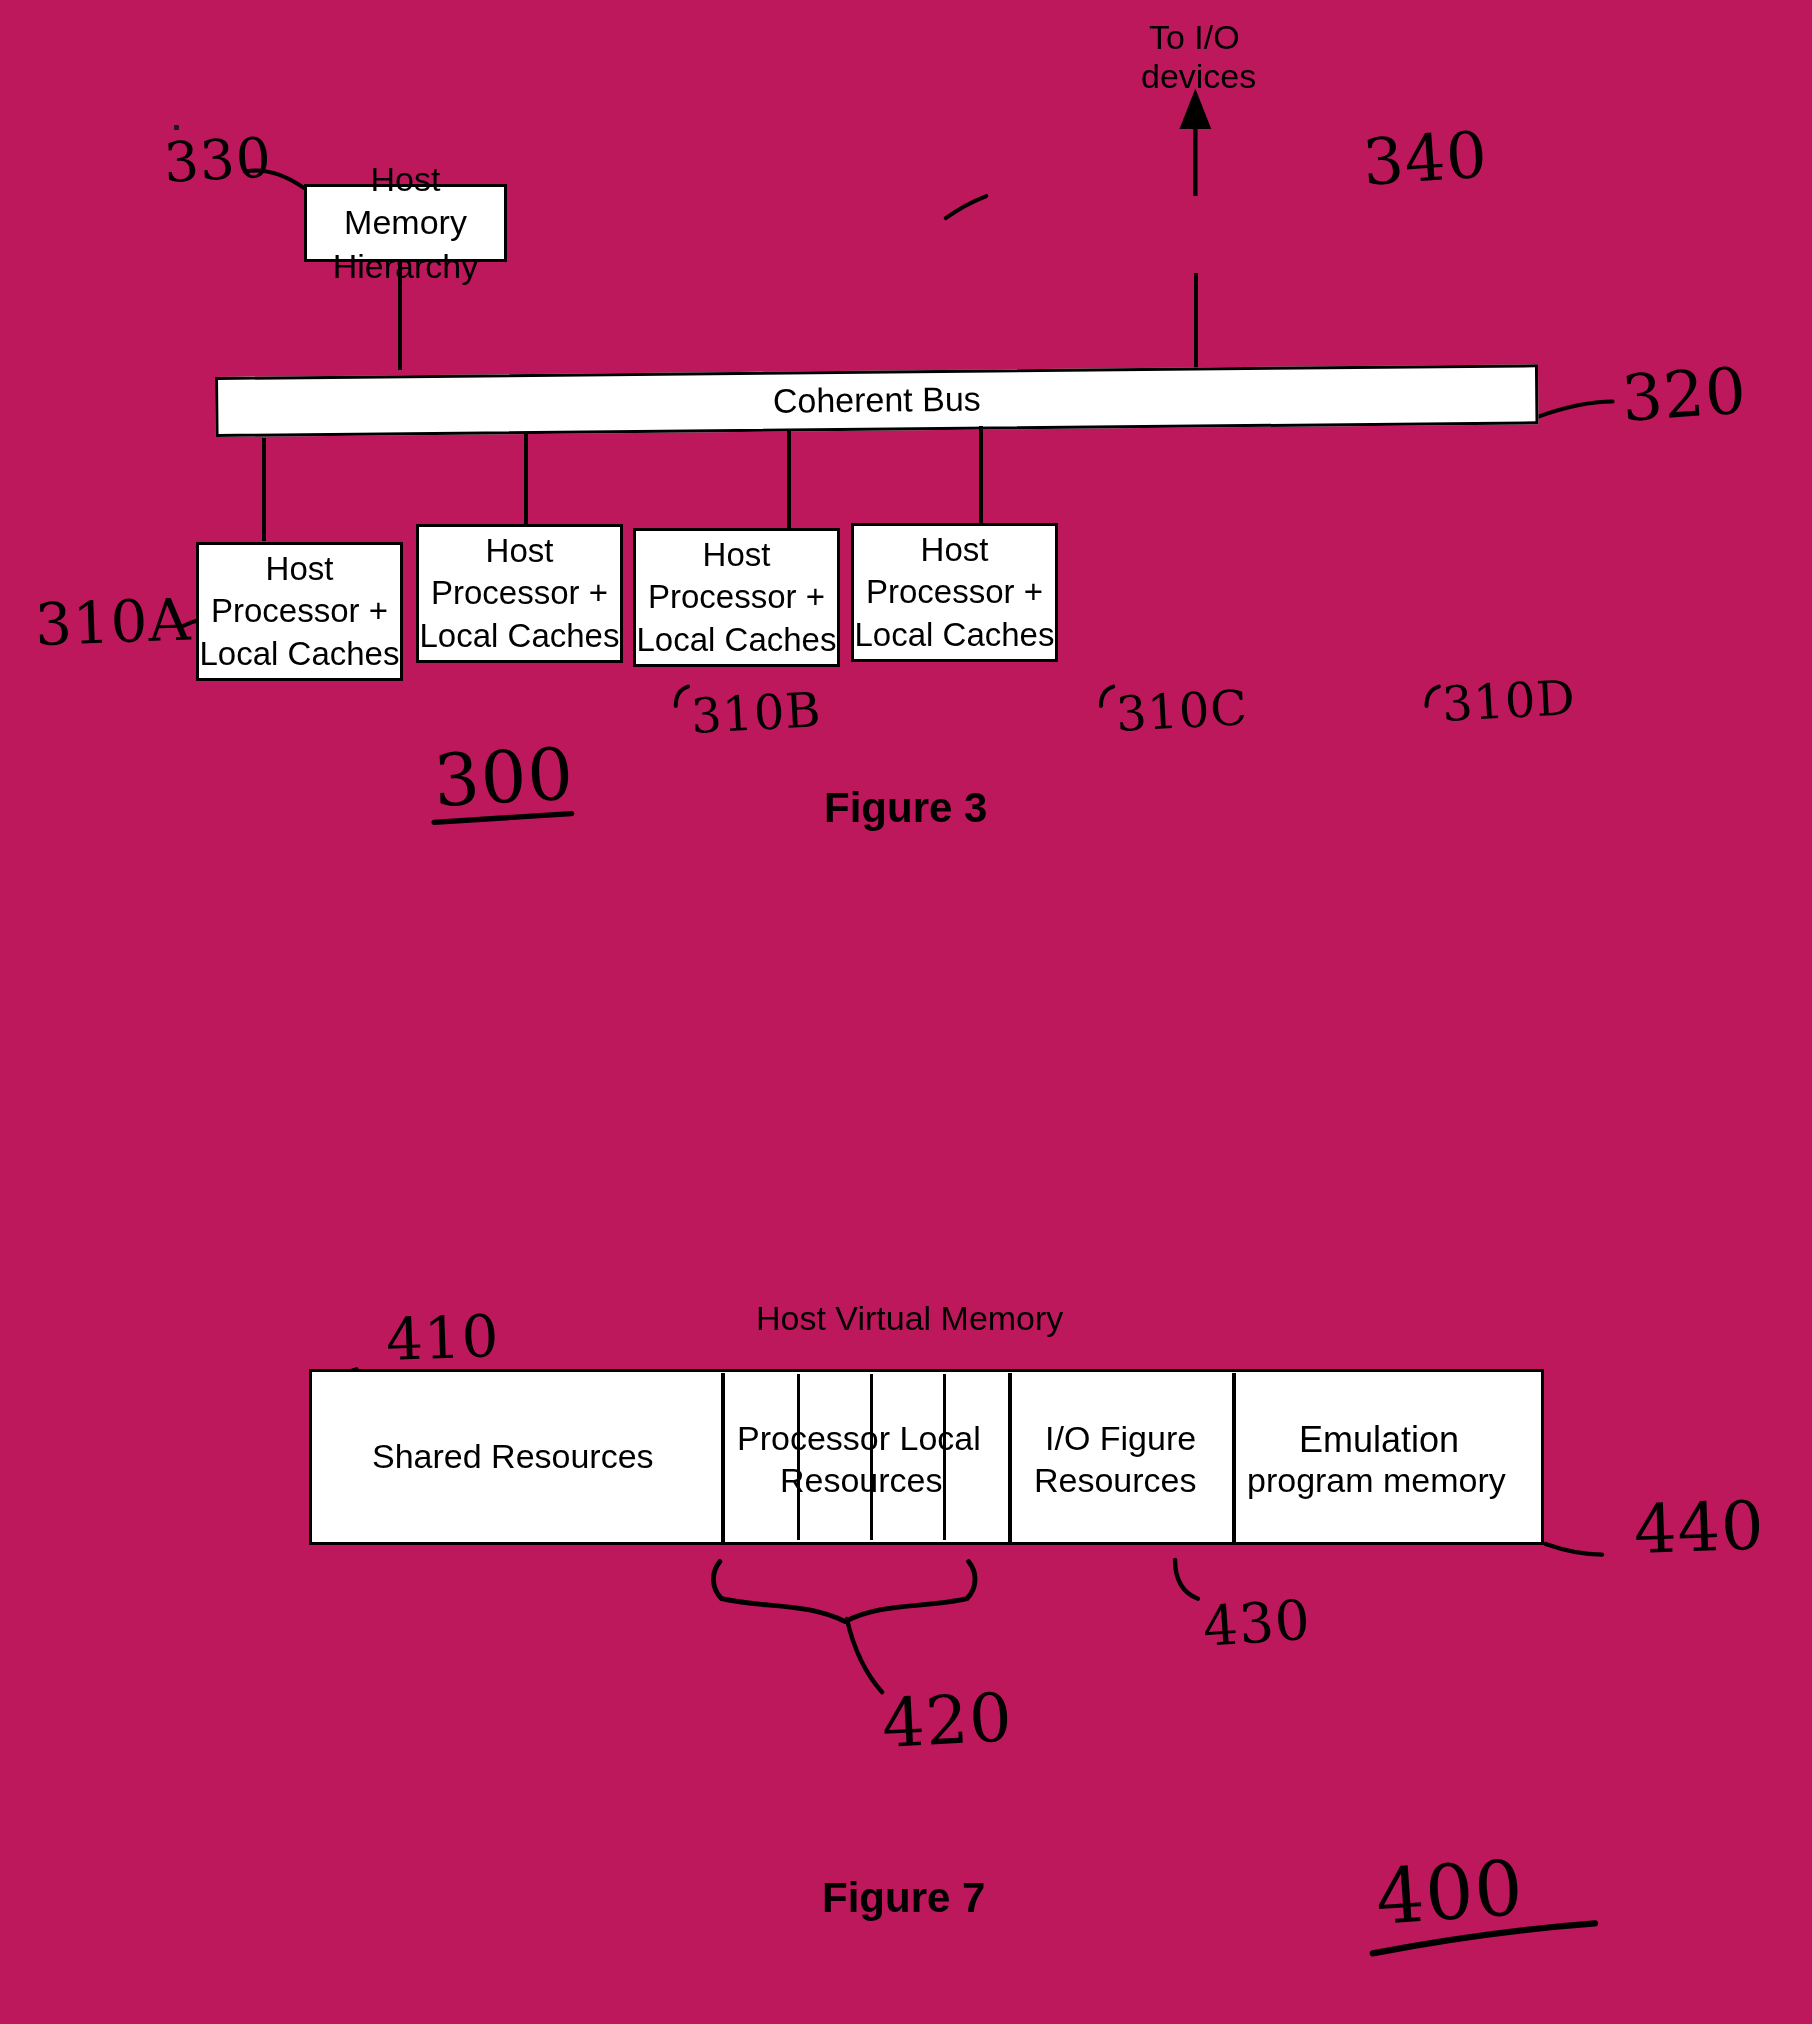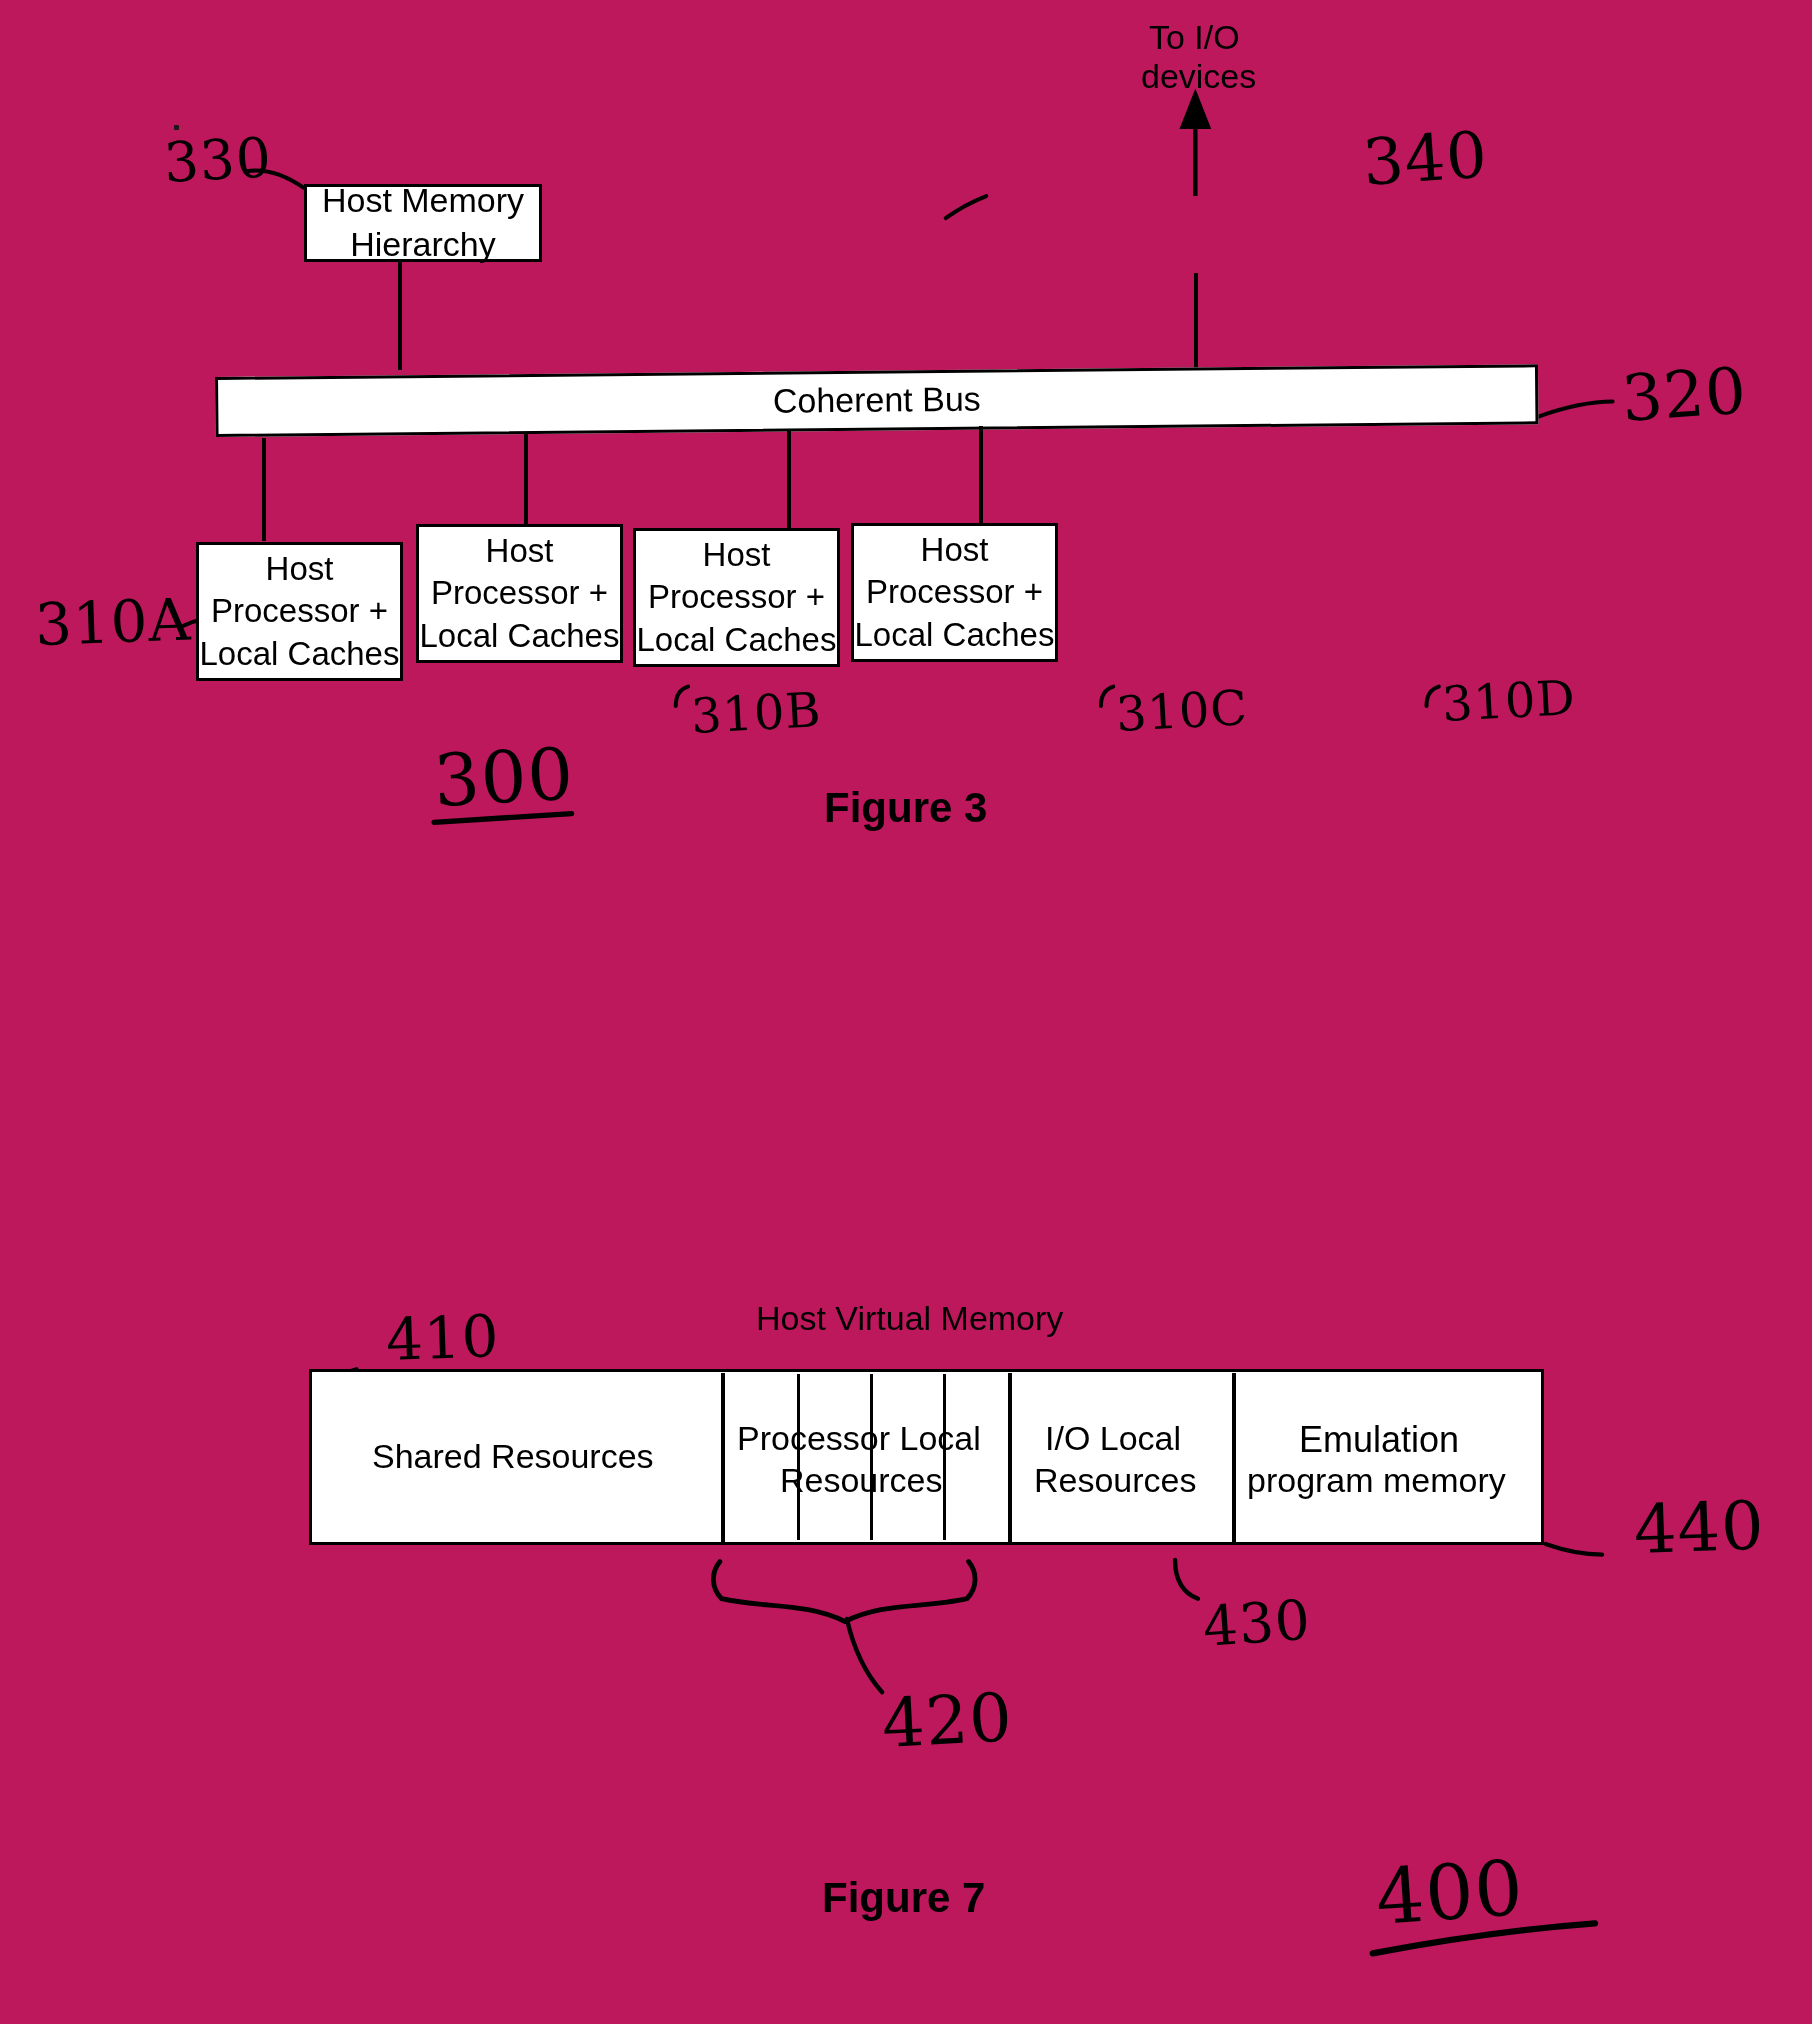--- a/index.html
+++ b/index.html
@@ -116,21 +116,21 @@
     <path d="M 960 1835 C 968 1870, 982 1898, 1000 1918" stroke="#000" stroke-width="5" fill="none" stroke-linecap="round"></path>
 
     <path d="M 1556 2214 C 1640 2198, 1728 2186, 1808 2180" stroke="#000" stroke-width="7" fill="none" stroke-linecap="round"></path>
   </svg>
 
   <div class="speck abs" style="left:174px; top:125px;"></div>
 
   <div class="txt" style="left:1149px; top:16px; font-size:34px;">To I/O</div>
   <div class="txt" style="left:1141px; top:55px; font-size:34px;">devices</div>
 
-  <div class="box" style="left:304px; top:184px; width:238px; height:78px; flex-direction:column; font-size:34px;">
+  <div class="box" style="left:304px; top:184px; width:203px; height:78px; flex-direction:column; font-size:34px;">
     <span>Host Memory</span>
     <span>Hierarchy</span>
   </div>
   <div class="vline" style="left:398px; top:262px; height:108px;"></div>
 
   <div class="vline" style="left:1194px; top:273px; height:106px;"></div>
 
   <div class="box" style="left:215px; top:377px; width:1323px; height:60px; font-size:34px; transform:rotate(-0.55deg); transform-origin:left top;">
     <span>Coherent Bus</span>
   </div>
@@ -192,21 +192,21 @@
 
   <div class="vline" style="left:797px; top:1374px; height:166px; width:2.6px;"></div>
   <div class="vline" style="left:870px; top:1374px; height:166px; width:2.6px;"></div>
   <div class="vline" style="left:943px; top:1374px; height:166px; width:2.6px;"></div>
 
   <div class="txt" style="left:372px; top:1435px; font-size:34px; z-index:5;">Shared Resources</div>
 
   <div class="txt" style="left:737px; top:1417px; font-size:34px; z-index:5; background:transparent;">Processor Local</div>
   <div class="txt" style="left:780px; top:1459px; font-size:34px; z-index:5;">Resources</div>
 
-  <div class="txt" style="left:1045px; top:1417px; font-size:34px; z-index:5;">I/O Local</div>
+  <div class="txt" style="left:1045px; top:1417px; font-size:34px; z-index:5;">I/O Figure</div>
   <div class="txt" style="left:1034px; top:1459px; font-size:34px; z-index:5;">Resources</div>
 
   <div class="txt" style="left:1299px; top:1417px; font-size:36px; z-index:5;">Emulation</div>
   <div class="txt" style="left:1247px; top:1459px; font-size:34px; z-index:5;text-align:center;">program memory</div>
 
   <div class="hand" style="left:386px; top:1306px; font-size:58px; transform:rotate(-2deg);">410</div>
 
   <div class="hand" style="left:1634px; top:1491px; font-size:67px; transform:rotate(-2deg);">440</div>
 
   <div class="hand" style="left:1203px; top:1595px; font-size:55px; transform:rotate(-4deg);">430</div>

